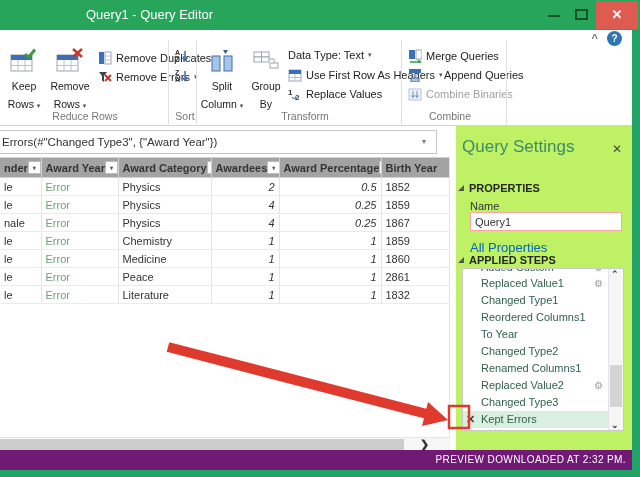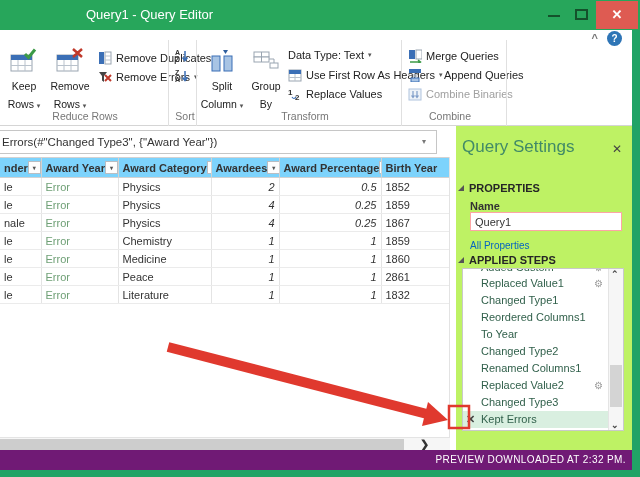--- a/index.html
+++ b/index.html
@@ -32,21 +32,21 @@
 
   
   .formula-row { position:absolute; top:127px; left:0; width:450px; height:30px; background:#fff; }
   .formula-box { position:absolute; left:-3px; top:3px; width:440px; height:24px; border:1px solid #C6C6C6; background:#fff;
                  font-size:11.5px; color:#333; line-height:22px; padding-left:4px; white-space:nowrap; overflow:hidden; }
   .formula-caret { position:absolute; left:422px; top:10px; font-size:8px; color:#777; cursor:pointer; }
 
   
   .grid { position:absolute; top:157px; left:0; width:449px; }
   .grid table { border-collapse:collapse; table-layout:fixed; width:449px; }
-  .grid th { background:#7dd3fc; border:1px solid #D2D2D2; border-left:none; height:20px; font-size:11px; color:#333;
+  .grid th { background:#a3a3a3; border:1px solid #D2D2D2; border-left:none; height:20px; font-size:11px; color:#333;
              text-align:left; padding:0 2px 0 4px; font-weight:bold; white-space:nowrap; overflow:hidden; }
   .grid th .hwrap { display:flex; align-items:center; justify-content:space-between; }
   .filterbtn { width:13px; height:13px; border:1px solid #B9BDC2; background:#FDFDFD; font-size:6px; color:#555;
                display:flex; align-items:center; justify-content:center; cursor:pointer; flex:0 0 13px; }
   .grid td { border-right:1px solid #E4E4E4; border-bottom:1px solid #EBEBEB; height:18px; font-size:11px; color:#333;
              padding:0 4px; white-space:nowrap; overflow:hidden; background:#fff; }
   .grid td.err { color:#6FA076; }
   .grid td.num { text-align:right; font-style:italic; }
   .grid-right-line { position:absolute; left:449px; top:157px; width:1px; height:280px; background:#E3E3E3; }
 
@@ -54,24 +54,24 @@
   .hscroll { position:absolute; top:437px; left:0; width:450px; height:14px; background:#F6F6F6; border-top:1px solid #E4E4E4; }
   .hthumb { position:absolute; left:0; top:1px; width:404px; height:12px; background:#CDCDCD; cursor:pointer; }
   .harrow { position:absolute; left:420px; top:0px; font-size:11px; color:#333; font-weight:bold; cursor:pointer; }
 
   
   .panel { position:absolute; left:456px; top:126px; width:176px; height:324px; background:#bef264; }
   .qs-title { position:absolute; left:6px; top:11px; font-size:17px; color:#418A67; }
   .qs-close { position:absolute; right:10px; top:16px; font-size:12px; color:#444; cursor:pointer; }
   .sec-hdr { position:absolute; left:2px; display:flex; align-items:center; gap:5px; font-size:11px; font-weight:bold; color:#262626; cursor:pointer; }
   .tri { width:0; height:0; border-left:6px solid transparent; border-bottom:6px solid #555; }
-  .name-label { position:absolute; left:14px; top:74px; font-size:11px; color:#333;font-weight:bold; }
+  .name-label { position:absolute; left:14px; top:74px; font-size:11px; color:#333; }
   .name-input { position:absolute; left:14px; top:86px; width:152px; height:19px; border:1px solid #fca5a5;
                 font-family:"Liberation Sans",sans-serif; font-size:11px; color:#333; padding-left:4px; }
-  .all-props { position:absolute; left:14px; top:114px; font-size:10px; color:#0563C1; cursor:pointer; }
+  .all-props { position:absolute; left:14px; top:114px; font-size:13px; color:#0563C1; cursor:pointer; }
 
   .steps-box { position:absolute; left:6px; top:142px; width:162px; height:163px; border:1px solid #C9C9C9; overflow:hidden; background:#fff; }
   .step { position:relative; height:17px; line-height:17px; font-size:11px; color:#31604B; padding-left:18px;
           padding-right:18px; white-space:nowrap; overflow:hidden; cursor:pointer; }
   .step.clipped { height:6px; line-height:17px; }
   .step.clipped .stxt { position:relative; top:-10px; display:block; }
   .step .gear { position:absolute; right:20px; top:0; font-size:10px; color:#9A9A9A; cursor:pointer; }
   .step.clipped .gear { top:-10px; }
   .step.selected { background:#D9EFE0; }
   .step .delx { position:absolute; left:3px; top:0; font-size:11px; font-weight:bold; color:#444; cursor:pointer; }

